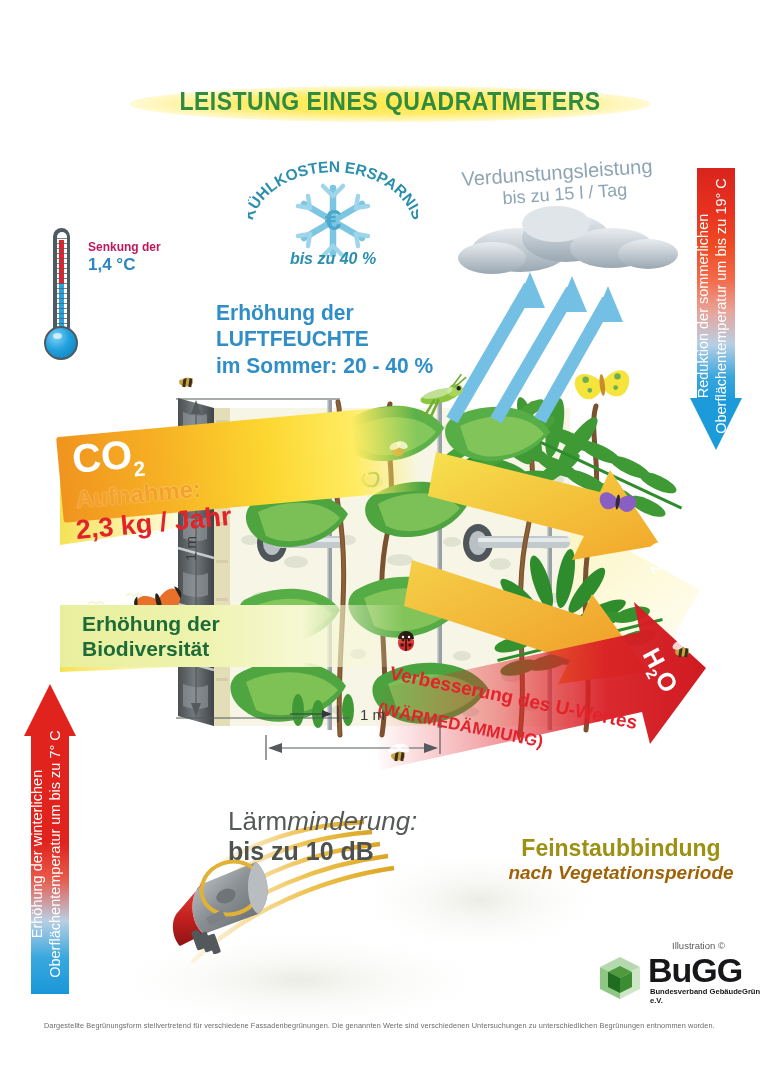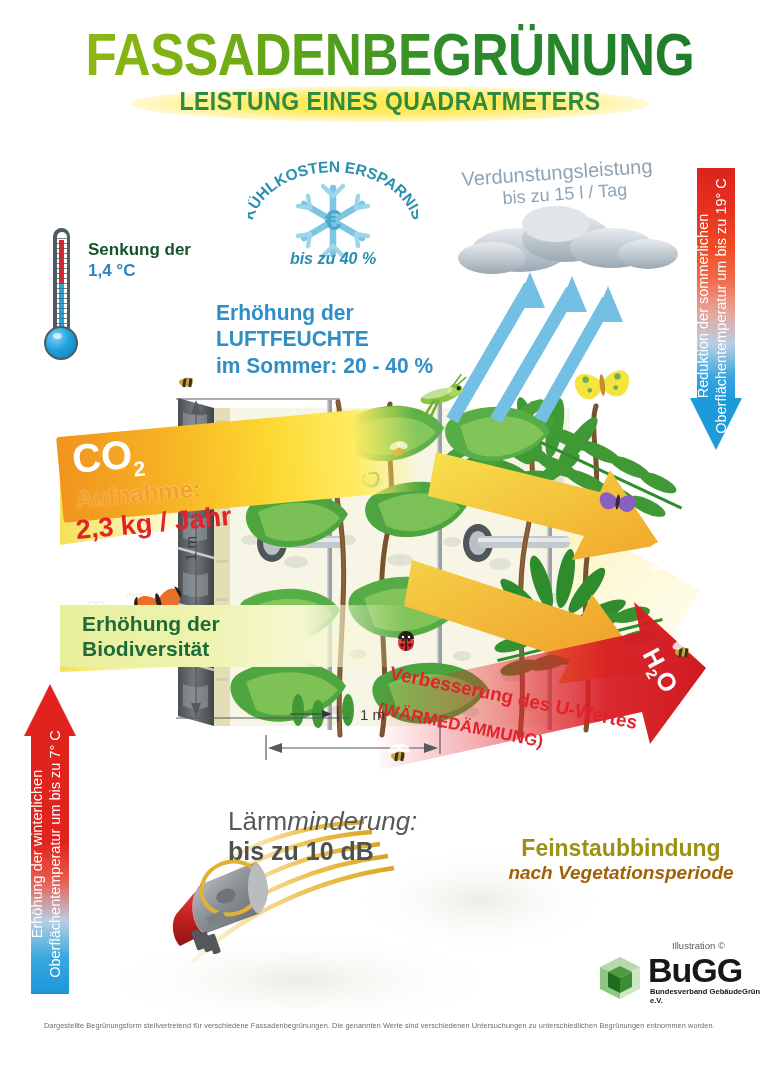--- a/index.html
+++ b/index.html
@@ -51,21 +51,21 @@
   .thermo .ticks { position:absolute; left:12.5px; top:10px; width:10px; height:100px;
     background:repeating-linear-gradient(180deg, rgba(77,91,99,.75) 0 1px, rgba(0,0,0,0) 1px 5px); }
   .thermo .bulb {
     position:absolute; left:0px; top:98px; width:34px; height:34px; border-radius:50%;
     background:radial-gradient(circle at 34% 30%, #7fd2f5 0%, #22a1dd 45%, #0b7cb8 100%);
     border:2px solid #4d5b63;
   }
   .thermo .bulb:after{content:"";position:absolute;left:7px;top:5px;width:9px;height:6px;border-radius:50%;background:rgba(255,255,255,.65);}
 
   .temp-text { position:absolute; left:88px; top:240px; width:180px; line-height:1.22; }
-  .temp-text .l1 { font-size:17px; font-weight:bold; color:#14532d; }
+  .temp-text .l1 { font-size:12px; font-weight:bold; color:#be185d; }
   .temp-text .l2 { font-size:17px; font-weight:bold; color:#2d86c3; }
   .temp-text .l3 { font-size:17px; font-weight:bold; color:#2d86c3; }
 
   
   .cool-block { position:absolute; left:248px; top:158px; width:170px; height:118px; }
   .cool-arc { position:absolute; left:0; top:0; width:170px; height:62px; }
   .cool-arc text { font-family:"Liberation Sans", sans-serif; font-size:15.5px; font-weight:bold; fill:#2a8fae; }
   .snowflake { position:absolute; left:42px; top:24px; width:86px; height:78px; }
   .cool-sub { position:absolute; left:0; top:92px; width:170px; text-align:center;
     font-size:16px; font-style:italic; font-weight:bold; color:#2a8fae; }
@@ -156,23 +156,20 @@
   .dim-v-label { position:absolute; left:178px; top:540px; font-size:15px; color:#3c3c3c;
     transform:rotate(-90deg); transform-origin:center; }
   .dim-h-label { position:absolute; left:360px; top:706px; font-size:15px; color:#3c3c3c; }
 </style>
 </head>
 <body>
 
 <div id="poster">
 
   <div class="sub-band"></div>
-  <div class="title-wrap">
-    <div class="main-title">FASSADENBEGRÜNUNG</div>
-  </div>
   <div class="sub-title">LEISTUNG EINES QUADRATMETERS</div>
 
   <svg style="position:absolute;left:0;top:0;width:780px;height:1074px;">
     <defs>
       <linearGradient id="gYellowBeam" x1="0" y1="0" x2="1" y2="0">
         <stop offset="0%" stop-color="#f4e04a" stop-opacity="0.95"></stop>
         <stop offset="55%" stop-color="#fbf3a8" stop-opacity="0.75"></stop>
         <stop offset="100%" stop-color="#ffffff" stop-opacity="0"></stop>
       </linearGradient>
       <linearGradient id="gYellowBeam2" x1="0" y1="0" x2="1" y2="1">

